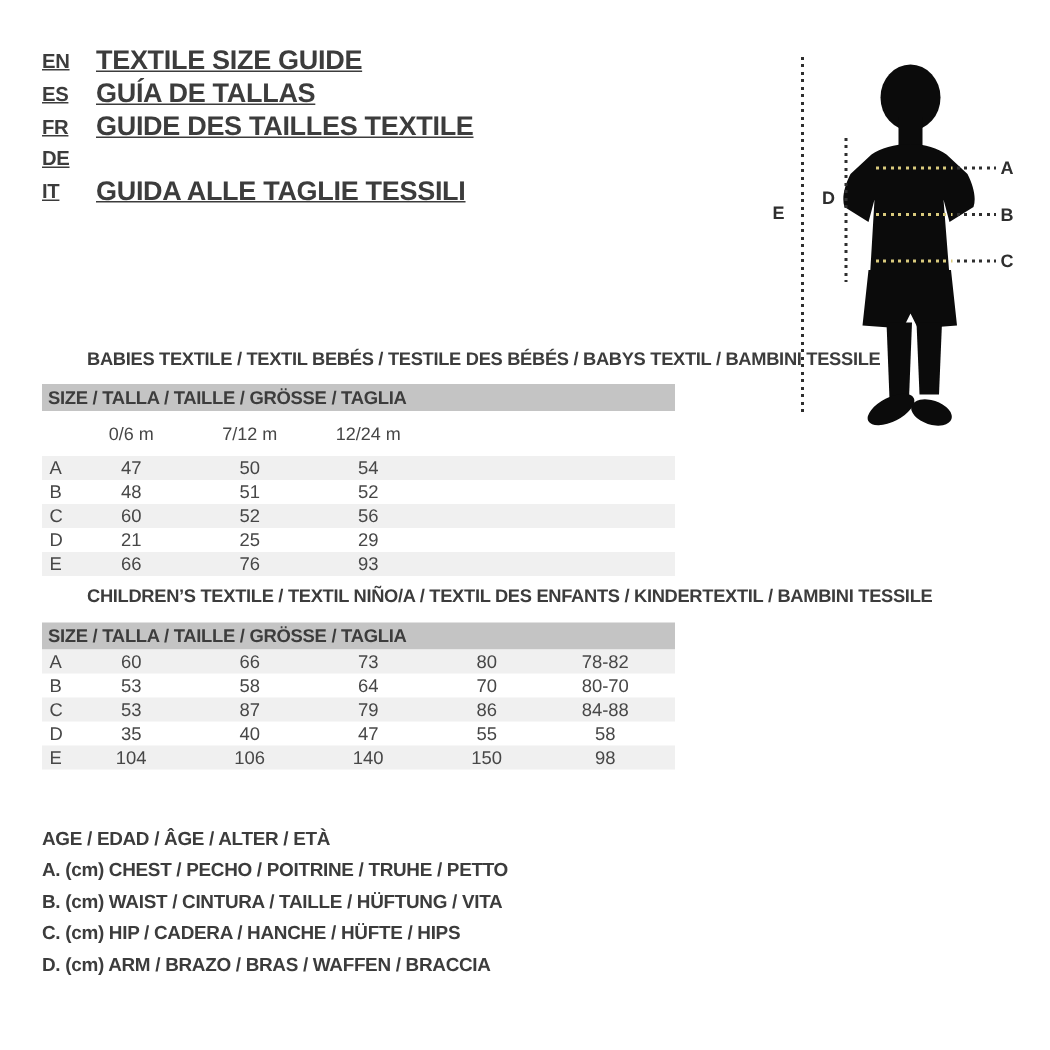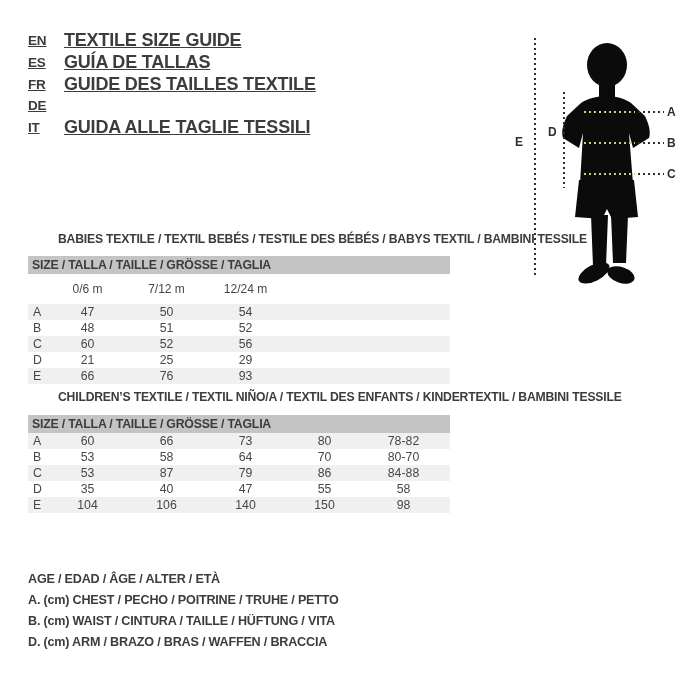--- a/index.html
+++ b/index.html
@@ -37,21 +37,21 @@
   .grid-row{display:grid;align-items:center;}
   .cols3{grid-template-columns:20px 79px 79px 79px;}
   .cols5{grid-template-columns:20px 79px 79px 79px 79px 79px;}
   .head-row{height:30px;font-size:12px;color:#474747;}
   .data-row{height:16px;font-size:12.3px;color:#474747;}
   .data-row.stripe{background:var(--stripe-bg,#f0f0f0);}
   .row-label{padding-left:5px;}
   .cell{text-align:center;}
 
   
-  .legend{position:absolute;left:28px;top:572px;}
+  .legend{position:absolute;left:28px;top:552px;}
   .legend-line{height:21px;font-size:12.6px;font-weight:700;letter-spacing:-0.2px;white-space:nowrap;}
 </style>
 </head>
 <body>
 
 <div class="lang-list">
   <div class="lang-row">
     <span class="lang-code">EN</span>
     <span class="lang-title">TEXTILE SIZE GUIDE</span>
   </div>
@@ -190,14 +190,15 @@
     <span class="cell">140</span>
     <span class="cell">150</span>
     <span class="cell">98</span>
   </div>
 </div>
 
 <div class="legend">
   <div class="legend-line">AGE / EDAD / ÂGE / ALTER / ETÀ</div>
   <div class="legend-line">A. (cm) CHEST / PECHO / POITRINE / TRUHE / PETTO</div>
   <div class="legend-line">B. (cm) WAIST / CINTURA / TAILLE / HÜFTUNG / VITA</div>
+  <div class="legend-line">C. (cm) HIP / CADERA / HANCHE / HÜFTE / HIPS</div>
   <div class="legend-line">D. (cm) ARM / BRAZO / BRAS / WAFFEN / BRACCIA</div>
 </div>
 
 </body></html>

